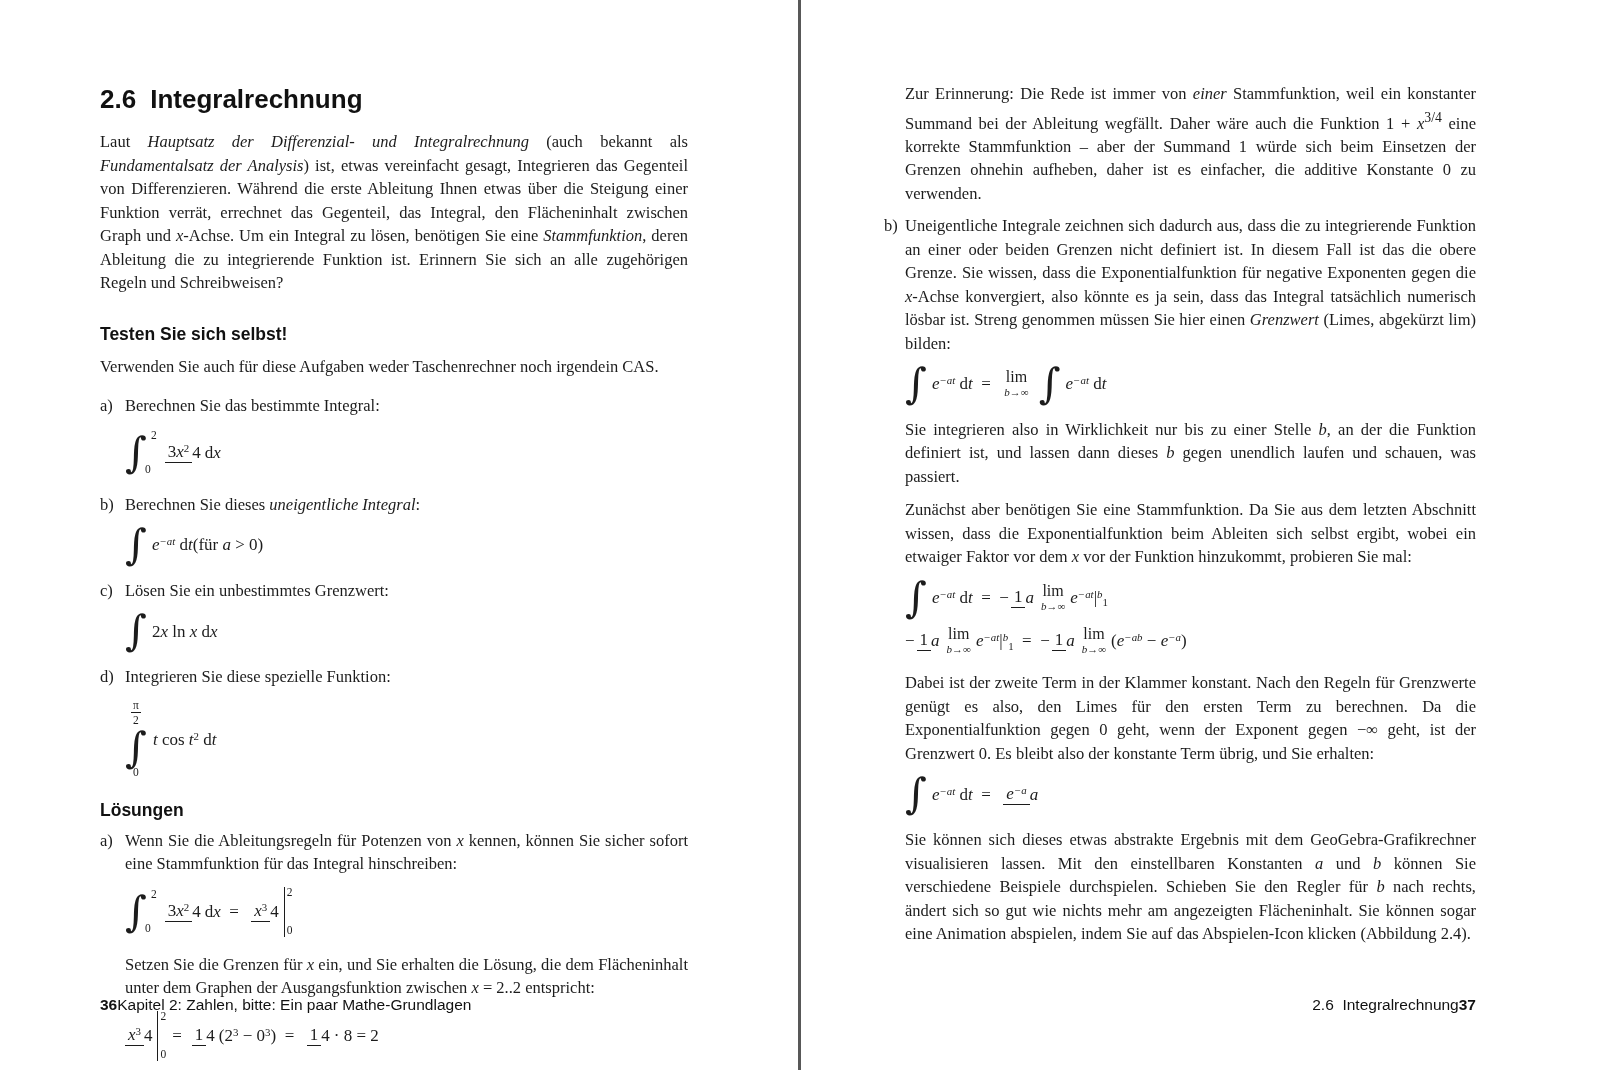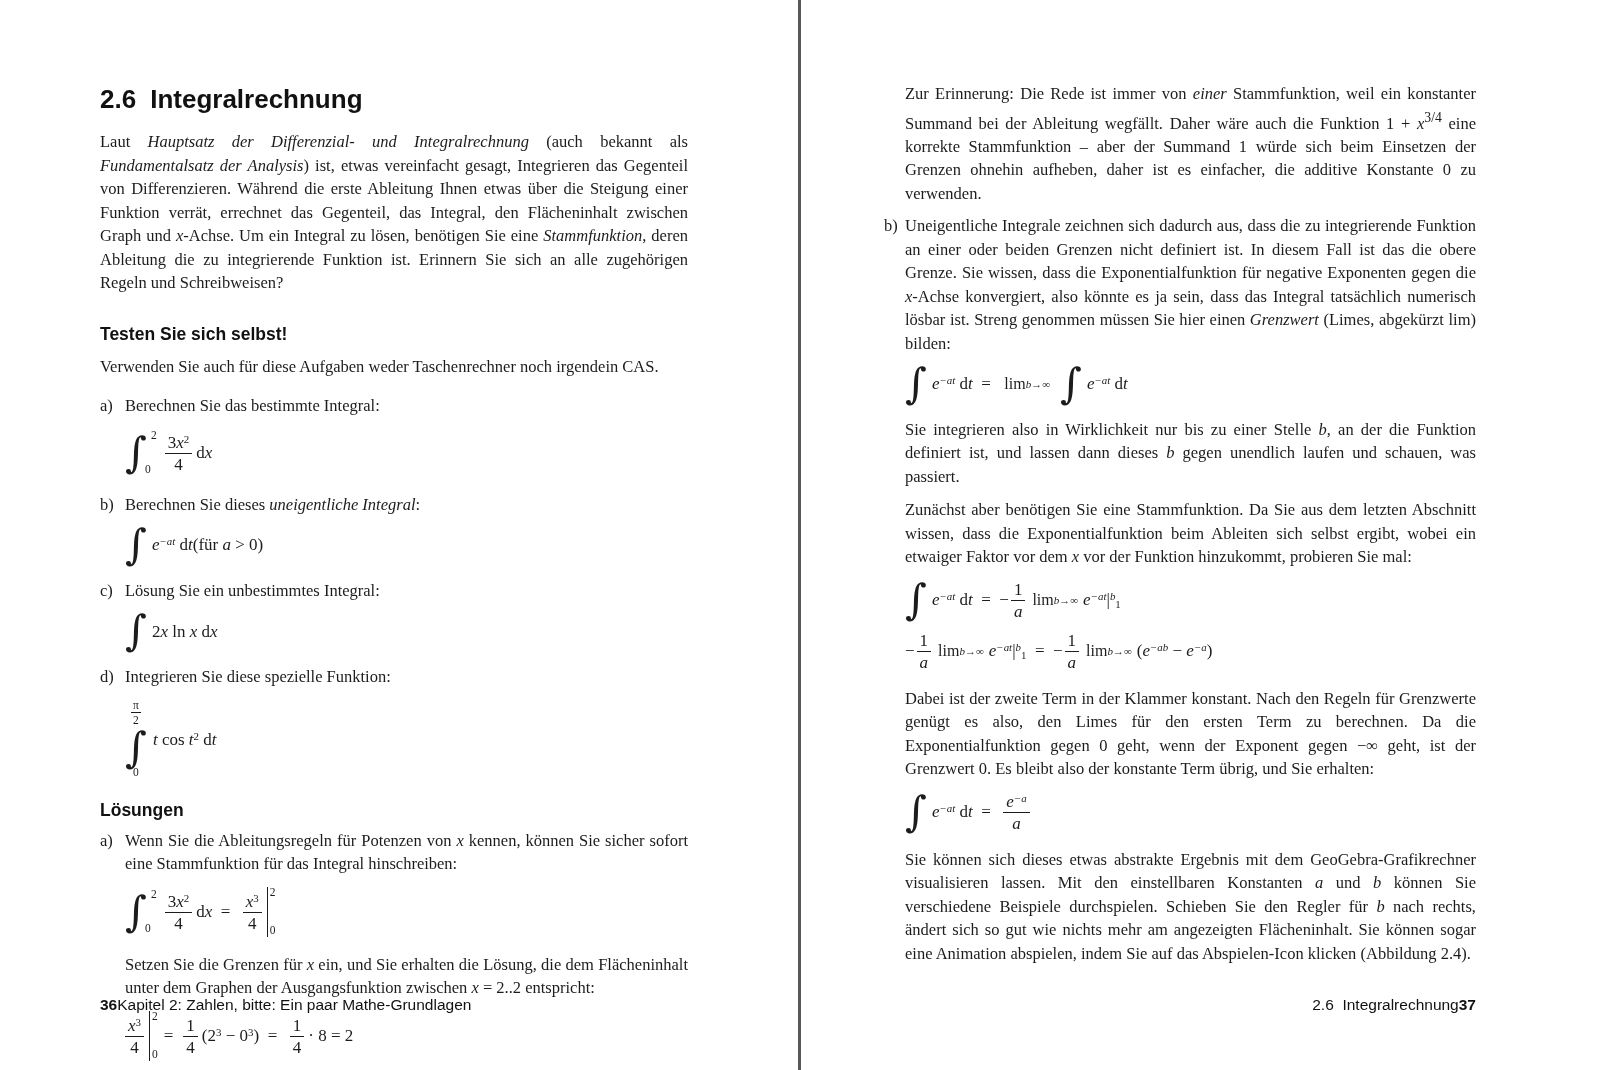--- a/index.html
+++ b/index.html
@@ -46,27 +46,27 @@
   .mrow{display:inline-block;}
   .formula sup{font-size:64%;line-height:0;position:relative;top:-0.45em;vertical-align:baseline;}
   .formula sub{font-size:64%;line-height:0;position:relative;top:0.3em;vertical-align:baseline;}
   .int{font-family:"DejaVu Serif","Liberation Serif",serif;font-size:42px;line-height:0.85;font-style:normal;}
   .intgroup{display:inline-flex;align-items:center;margin-right:4px;}
   .ibounds{display:inline-flex;flex-direction:column;justify-content:space-between;height:46px;font-size:11.5px;padding:1px 0;}
   .ib-top{margin-left:4px;}
   .ib-bot{margin-left:-2px;}
   .intcol{display:inline-flex;flex-direction:column;align-items:center;margin-right:6px;}
   .ic-bot{font-size:11.5px;margin-top:2px;}
-  .frac{display:inline-flex;flex-direction:column;align-items:center;margin:0 4px;vertical-align:middle;}
+  .frac{display:inline-flex;flex-direction:row;margin:0 4px;vertical-align:middle;}
   .fnum{border-bottom:1.4px solid #1c1c1c;padding:1px 3px 2px;}
   .fden{padding-top:2px;}
   .fracsm{display:inline-flex;flex-direction:column;align-items:center;font-size:11.5px;line-height:1.05;margin-bottom:3px;}
   .fracsm .fnum{border-bottom:1px solid #1c1c1c;padding:0 2px 1px;}
   .fracsm .fden{padding-top:1px;}
-  .limstack{display:inline-flex;flex-direction:row;align-items:center;margin:0 5px;line-height:1;}
+  .limstack{display:inline-flex;flex-direction:column;align-items:center;margin:0 5px;line-height:1;}
   .lim-w{font-size:16px;}
   .lim-s{font-size:11px;margin-top:2px;}
   .evalbar{display:inline-flex;align-items:stretch;height:50px;margin-left:1px;}
   .ebar{border-left:1.6px solid #1c1c1c;}
   .ebounds{display:flex;flex-direction:column;justify-content:space-between;font-size:11.5px;padding:0 0 0 2px;}
   .gap-eq{margin:0 6px;}
 
   
   .footer{
     position:absolute;top:996px;display:flex;align-items:baseline;
@@ -118,21 +118,21 @@
     <span class="task-label">b)</span>
     <span class="task-text"><span>Berechnen Sie dieses </span><span class="it">uneigentliche Integral</span><span>:</span></span>
   </div>
   <div class="formula">
     <span class="int" style="margin-right:5px">∫</span>
     <span class="mrow"><span class="it">e</span><sup class="it">−at</sup><span> d</span><span class="it">t</span><span>(für </span><span class="it">a</span><span> &gt; 0)</span></span>
   </div>
 
   <div class="task">
     <span class="task-label">c)</span>
-    <span class="task-text"><span>Lösung Sie ein unbestimmtes Integral:</span></span>
+    <span class="task-text"><span>Lösen Sie ein unbestimmtes Grenzwert:</span></span>
   </div>
   <div class="formula">
     <span class="int" style="margin-right:5px">∫</span>
     <span class="mrow"><span>2</span><span class="it">x</span><span> ln </span><span class="it">x</span><span> d</span><span class="it">x</span></span>
   </div>
 
   <div class="task">
     <span class="task-label">d)</span>
     <span class="task-text"><span>Integrieren Sie diese spezielle Funktion:</span></span>
   </div>

